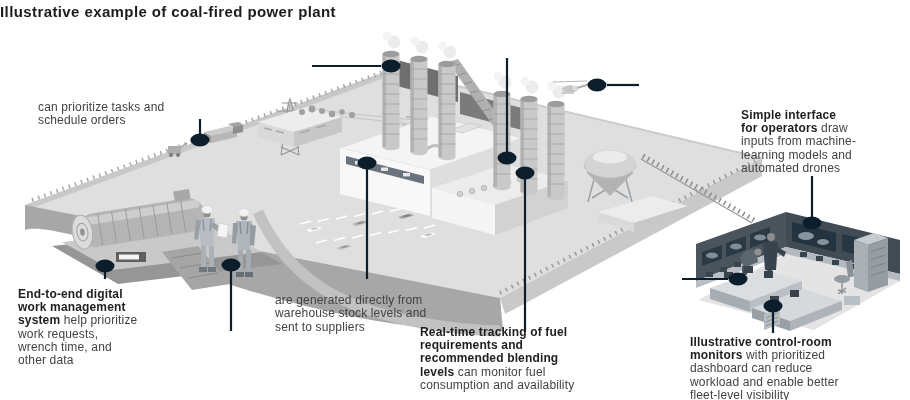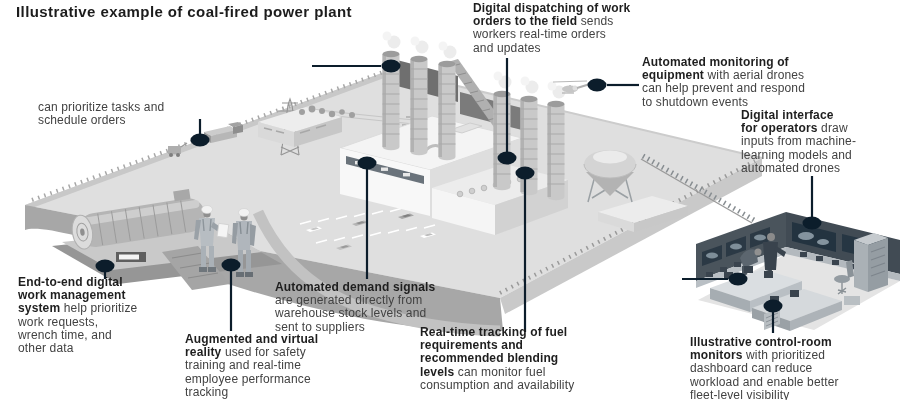--- a/index.html
+++ b/index.html
@@ -3,33 +3,33 @@
 <meta charset="utf-8">
 <style>
   html,body{margin:0;padding:0;background:#ffffff;}
   .stage{
     position:relative;width:910px;height:400px;overflow:hidden;
     background:#ffffff;font-family:"Liberation Sans","DejaVu Sans",sans-serif;
   }
   .scene{position:absolute;left:0;top:0;}
   .title{
     position:absolute;left:0px;top:3px;font-size:15px;font-weight:bold;
-    color:#1c1c1c;letter-spacing:.4px;padding-left:16px;
+    color:#1c1c1c;letter-spacing:.4px;
   }
   .ann{
     position:absolute;font-size:12px;line-height:13.2px;letter-spacing:.15px;
     white-space:pre-line;color:#424242;width:260px;
   }
   .ann b{color:#1e1e1e;font-weight:bold;}
   .a0{left:150px;top:36px}
   .a1{left:38px;top:88px}
   .a2{left:473px;top:2px}
   .a3{left:642px;top:56px}
   .a4{left:741px;top:109px}
-  .a5{left:18px;top:276px}
+  .a5{left:18px;top:288px}
   .a6{left:185px;top:333px}
   .a7{left:275px;top:281px}
   .a8{left:420px;top:326px}
   .a9{left:547px;top:260px}
   .a10{left:690px;top:336px}
 </style>
 </head>
 <body>
 
 <div class="stage">
@@ -327,50 +327,37 @@
   </g>
 </svg>
 
 <div class="title">Illustrative example of coal-fired power plant</div>
 
 
 <div class="ann a1"><span>
 can prioritize tasks and
 schedule orders</span></div>
 
-<div class="ann a2"><b>Digital dispatching of work
-orders to the field</b><span> sends
-workers real-time orders
-and updates</span></div>
-
-<div class="ann a3"><b>Automated monitoring of
-equipment</b><span> with aerial drones
-can help prevent and respond
-to shutdown events</span></div>
-
-<div class="ann a4"><b>Digital interface
+
+
+<div class="ann a4"><b>Simple interface
 for operators</b><span> draw
 inputs from machine-
 learning models and
 automated drones</span></div>
 
 <div class="ann a5"><b>End-to-end digital
 work management
 system</b><span> help prioritize
 work requests,
 wrench time, and
 other data</span></div>
 
-<div class="ann a6"><b>Augmented and virtual
-reality</b><span> used for safety
-training and real-time
-employee performance
-tracking</span></div>
-
-<div class="ann a7"><b>Automated demand signals</b><span>
+
+<div class="ann a7"><span>
 are generated directly from
 warehouse stock levels and
 sent to suppliers</span></div>
 
 <div class="ann a8"><b>Real-time tracking of fuel
 requirements and
 recommended blending
 levels</b><span> can monitor fuel
 consumption and availability</span></div>
 

